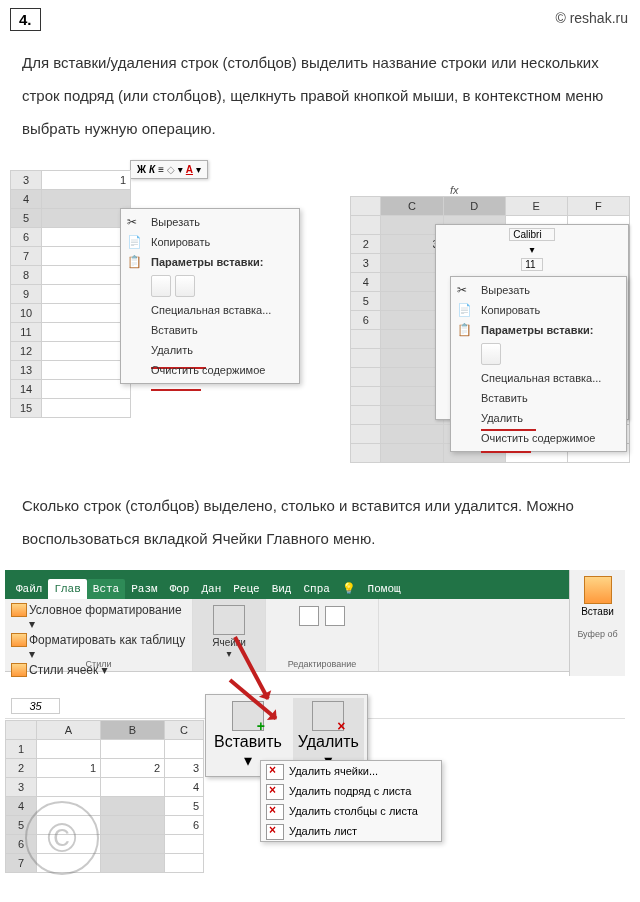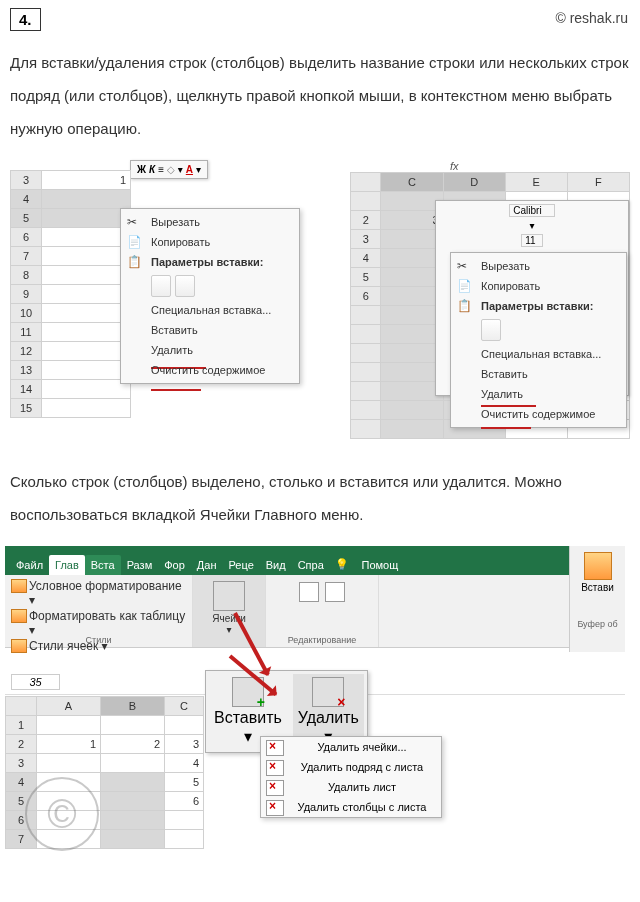--- a/index.html
+++ b/index.html
@@ -26,37 +26,39 @@
     top: 10px;
     right: 12px;
     font-size: 14px;
     color: #444;
   }
   .explanation {
     font-size: 15px;
     line-height: 2.2;
     color: #333;
     margin-bottom: 15px;
+    margin-left: 12px;
   }
   .screenshots-row {
     display: flex;
     gap: 30px;
     margin-bottom: 15px;
   }
   .shot1 {
     position: relative;
     width: 310px;
     height: 290px;
     background: #fff;
     border: none;
   }
   .shot2 {
     position: relative;
     width: 280px;
     height: 290px;
+    margin-top: 24px;
   }
 
   
   .excel-grid {
     border-collapse: collapse;
     font-size: 11px;
     color: #333;
   }
   .excel-grid td, .excel-grid th {
     border: 1px solid #d0d0d0;
@@ -159,20 +161,21 @@
     margin: 0 0 0 -5px;
   }
   .ribbon-bar {
     background: #217346;
     color: #fff;
     font-size: 11px;
     display: flex;
     align-items: flex-end;
     padding: 4px 5px 0 5px;
     height: 25px;
+    font-family: Liberation Mono, monospace;
   }
   .ribbon-tab {
     padding: 4px 6px;
     border-radius: 2px 2px 0 0;
   }
   .ribbon-tab.active {
     background: #fff;
     color: #217346;
   }
   .ribbon-tab.hover {
@@ -230,21 +233,21 @@
     border-left-color: #c21f1f;
   }
   .dropdown-box {
     position: absolute;
     background: #f8f8f8;
     border: 1px solid #b0b0b0;
     box-shadow: 2px 2px 5px rgba(0,0,0,.2);
     font-size: 11px;
     width: 180px;
   }
-  .dd-row { padding: 4px 6px 4px 28px; position: relative; text-align:center;}
+  .dd-row { padding: 4px 6px 4px 28px; position: relative; text-align:left;}
   .dd-row .di { position:absolute; left:5px; top:3px; width:16px; height:14px; border:1px solid #999; background:#fff;}
   .dd-row .di.x::after { content:'×'; color:#c00; font-weight:bold; position:absolute; left:2px; top:-2px; font-size:12px;}
 
   .buffer-panel {
     position: absolute;
     top: 0;
     right: 0;
     width: 55px;
     height: 100px;
     background: #f1f1f1;
@@ -548,21 +551,21 @@
           <div style="width:18px;height:18px;border:1px solid #999;background:#fff"></div>
           <div style="width:18px;height:18px;border:1px solid #999;background:#fff"></div>
         </div>
         <div class="rg-label">Редактирование</div>
       </div>
     </div>
 
     <div class="buffer-panel">
       <div class="bicon"></div>
       <div>Встави</div>
-      <div style="margin-top:26px;font-size:9px;color:#666">Буфер об</div>
+      <div style="margin-top:12px;font-size:9px;color:#666">Буфер об</div>
     </div>
 
     <div class="formula-area" style="margin-top:22px;">
       <span class="name-box">35</span>
     </div>
 
     <table class="excel-grid" style="position:absolute; top:150px; left:0;">
       <tbody>
           <tr>
             <th style="width:20px"></th>
@@ -621,20 +624,20 @@
         <div class="cells-btn delete" style="background:#e0e0e0;"><div class="cicon"></div><span>Удалить</span><br>▾</div>
       </div>
     </div>
 
     <div class="arrow-red" style="top:65px; left:230px; width:70px; transform: rotate(62deg);"></div>
     <div class="arrow-red" style="top:108px; left:225px; width:60px; transform: rotate(40deg);"></div>
 
     <div class="dropdown-box" style="top:190px; left:255px;">
       <div class="dd-row"><span class="di x"></span><span>Удалить ячейки...</span></div>
       <div class="dd-row"><span class="di x"></span><span>Удалить подряд с листа</span></div>
+      <div class="dd-row"><span class="di x"></span><span>Удалить столбцы с листа</span></div>
       <div class="dd-row"><span class="di x"></span><span>Удалить лист</span></div>
-      <div class="dd-row"><span class="di x"></span><span>Удалить столбцы с листа</span></div>
     </div>
 
     <div class="watermark-big">reshak.ru</div>
     <div class="circle-c">©</div>
   </div>
 </div>
 
 </body></html>

